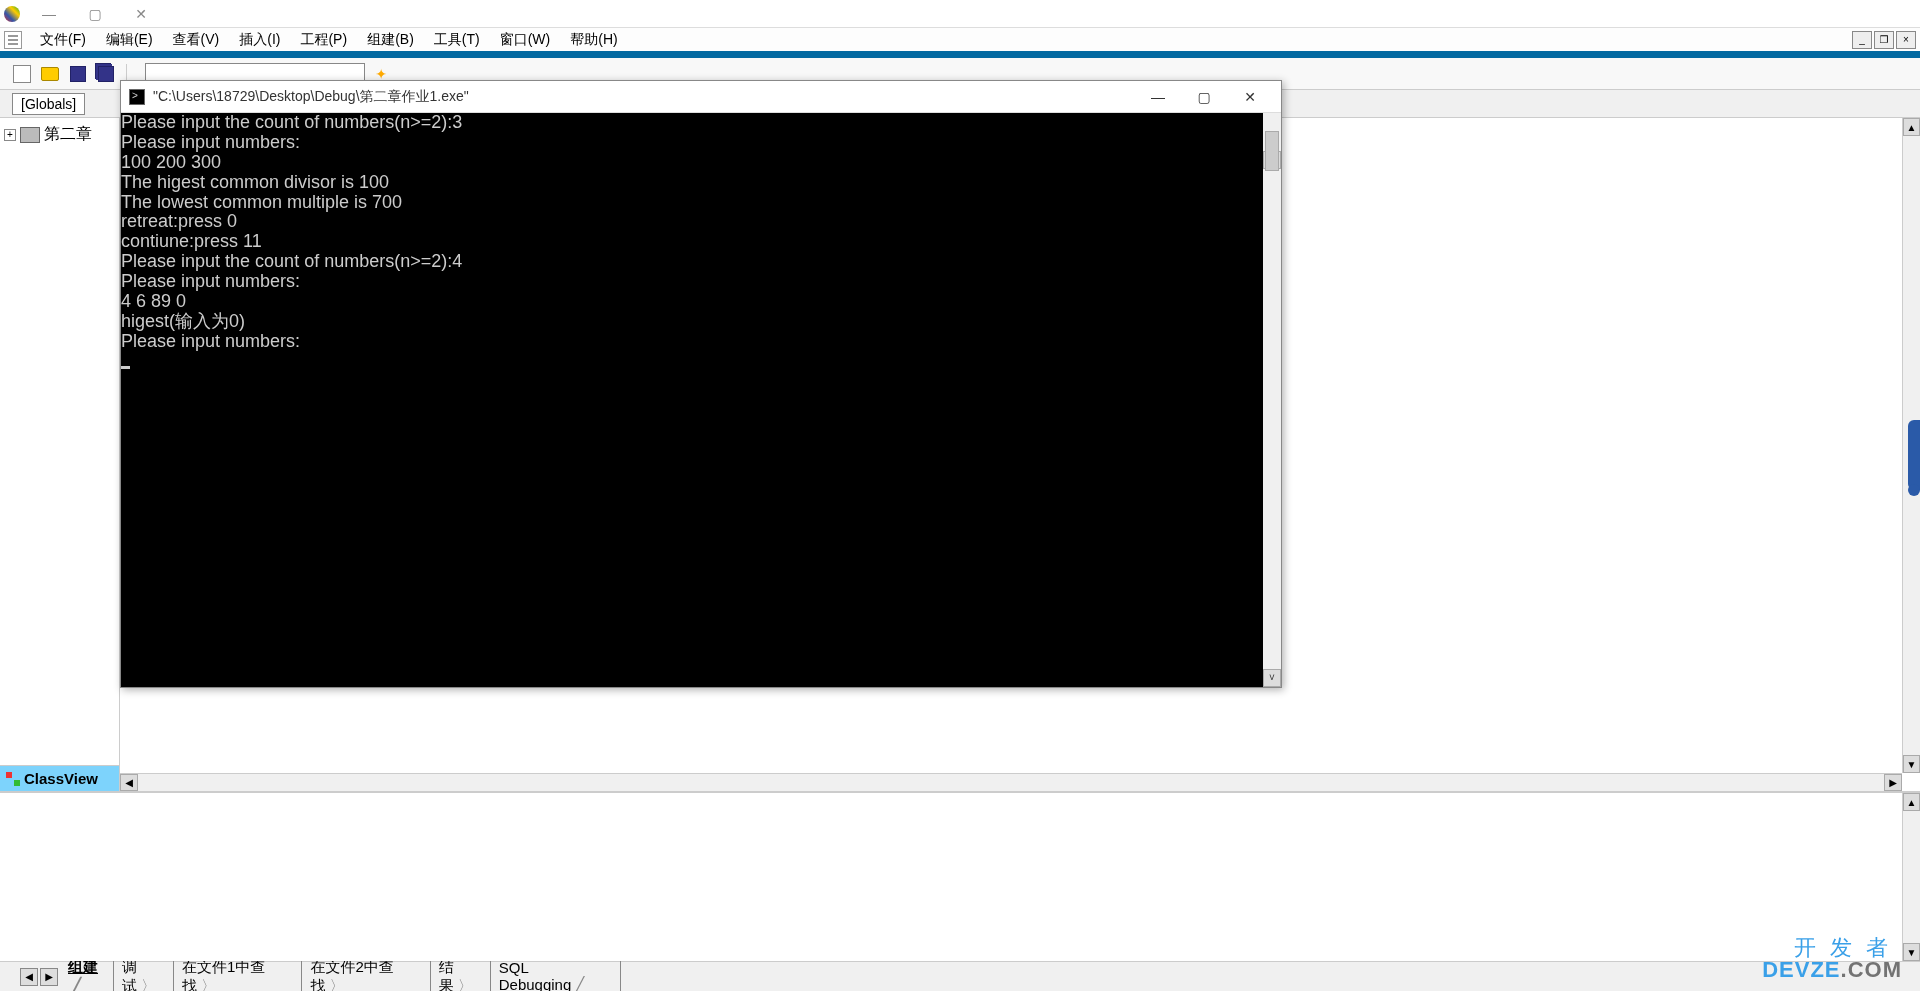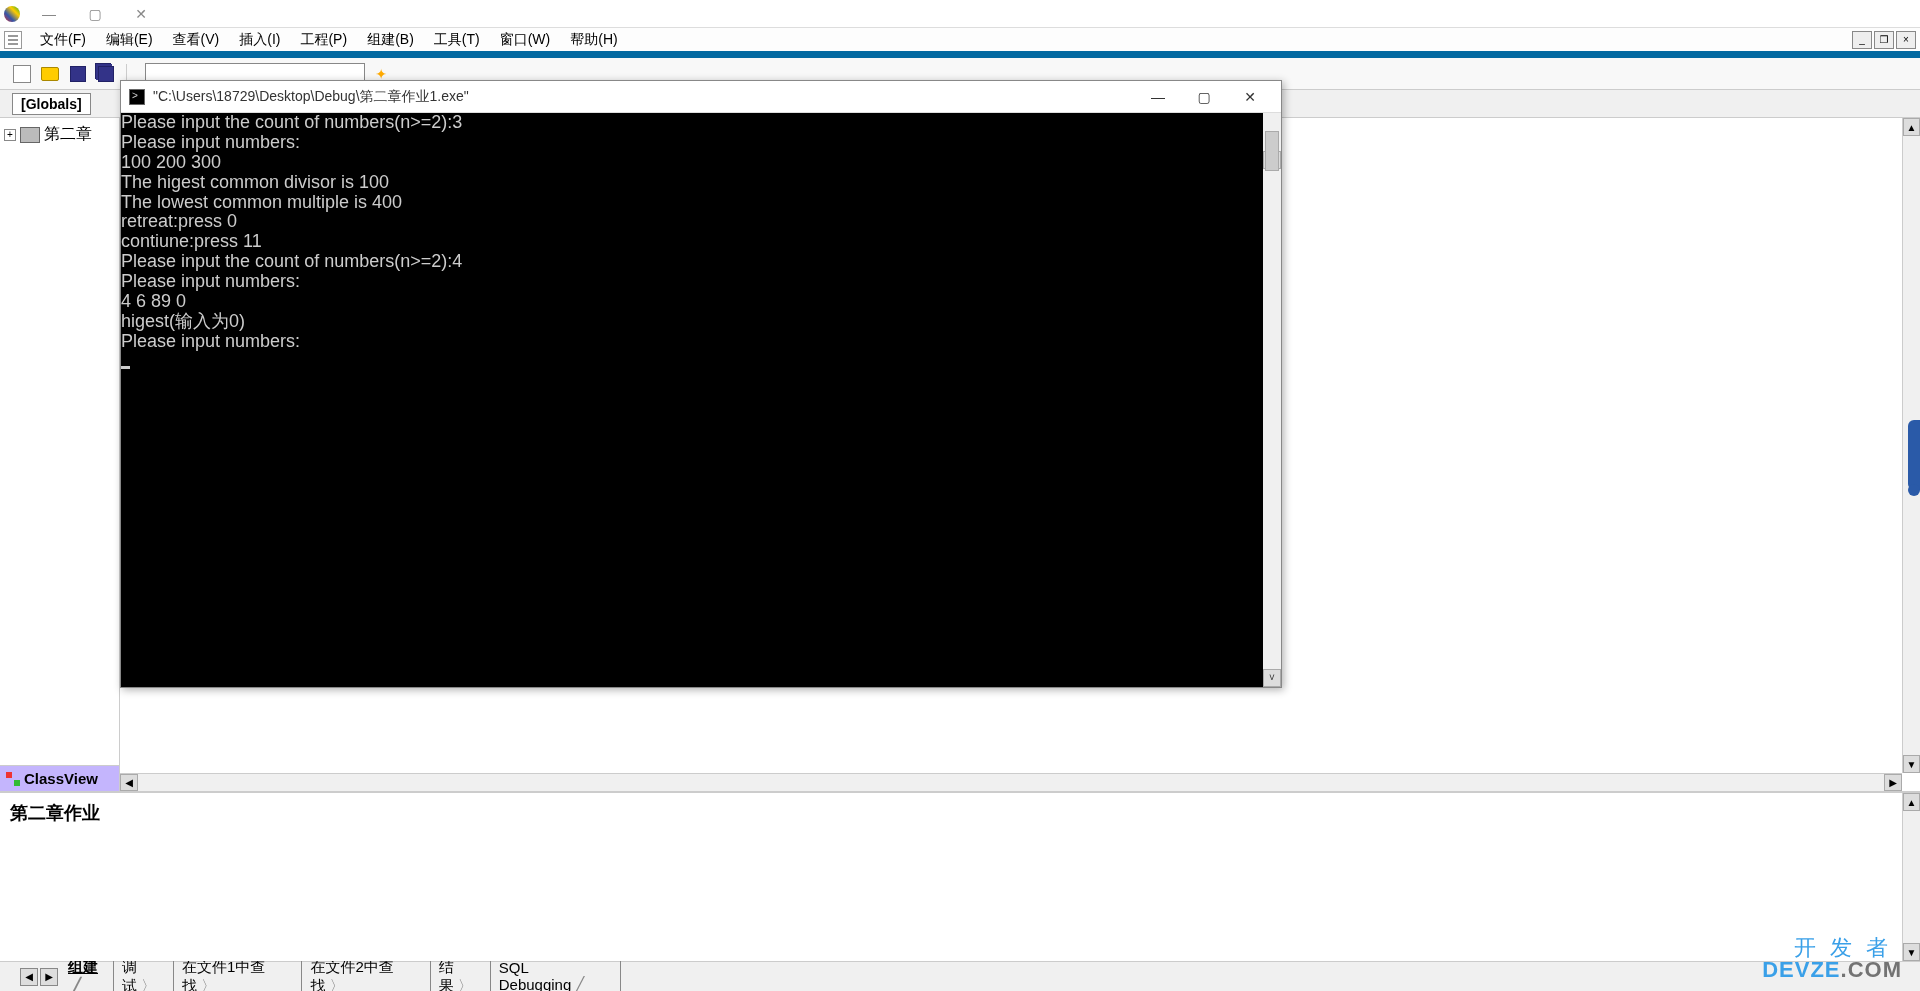--- a/index.html
+++ b/index.html
@@ -21,28 +21,28 @@
 .tb-btn { width: 24px; height: 24px; border: 1px solid transparent; display: flex; align-items: center; justify-content: center; font-size: 14px; }
 .tb-sep { width: 1px; height: 20px; background: #ccc; margin: 0 4px; }
 .tb-new { width: 18px; height: 18px; background: #fff; border: 1px solid #888; position: relative; }
 .tb-open { width: 18px; height: 14px; background: #fc0; border: 1px solid #a80; border-radius: 0 2px 2px 2px; position: relative; }
 .tb-save { width: 16px; height: 16px; background: #338; border: 1px solid #226; }
 .tb-saveall { width: 16px; height: 16px; background: #338; border: 1px solid #226; box-shadow: -2px -2px 0 #338, -3px -3px 0 #226; }
 .tb-combo { width: 220px; height: 22px; border: 1px solid #888; background: #fff; margin-left: 10px; }
 .tb-wand { color: #fa0; }
 
 .globals-bar { height: 28px; background: #f0f0f0; border-bottom: 1px solid #ccc; display: flex; align-items: center; padding: 0 12px; }
-.globals-lbl { font-size: 14px; font-weight: bold; border: 1px solid #888; padding: 2px 8px; background: #fff; }
+.globals-lbl { font-size: 14px; font-weight: normal; border: 1px solid #888; padding: 2px 8px; background: #fff; }
 
 .main-area { display: flex; height: calc(991px - 28px - 30px - 32px - 28px - 170px - 30px); }
 .sidebar { width: 120px; background: #fff; border-right: 1px solid #ccc; position: relative; }
 .tree-item { padding: 6px 4px; display: flex; align-items: center; font-size: 16px; }
 .tree-plus { width: 12px; height: 12px; border: 1px solid #888; font-size: 10px; display: flex; align-items: center; justify-content: center; margin-right: 4px; }
 .tree-icon { width: 20px; height: 16px; background: #bbb; border: 1px solid #666; margin-right: 4px; }
-.classview-tab { position: absolute; bottom: 0; left: 0; right: 0; height: 26px; background: #c4b5fd; border-top: 1px solid #ccc; display: flex; align-items: center; padding: 0 6px; font-size: 15px; font-weight: bold; }
+.classview-tab { position: absolute; bottom: 0; left: 0; right: 0; height: 26px; background: #7dd3fc; border-top: 1px solid #ccc; display: flex; align-items: center; padding: 0 6px; font-size: 15px; font-weight: bold; }
 .cv-icon { width: 14px; height: 14px; display: inline-block; margin-right: 4px; position: relative; }
 .cv-icon::before { content: ""; position: absolute; width: 6px; height: 6px; background: #e33; top: 0; left: 0; }
 .cv-icon::after { content: ""; position: absolute; width: 6px; height: 6px; background: #3b3; bottom: 0; right: 0; }
 
 .editor { flex: 1; background: #fff; position: relative; }
 .ed-scroll-v { position: absolute; right: 0; top: 0; bottom: 18px; width: 18px; background: #f0f0f0; border-left: 1px solid #ccc; }
 .ed-scroll-v .arrow { height: 18px; background: #ddd; border: 1px solid #aaa; font-size: 10px; display: flex; align-items: center; justify-content: center; }
 .ed-scroll-h { position: absolute; bottom: 0; left: 0; right: 18px; height: 18px; background: #f0f0f0; border-top: 1px solid #ccc; display: flex; }
 .ed-scroll-h .arrow { width: 18px; background: #ddd; border: 1px solid #aaa; font-size: 10px; display: flex; align-items: center; justify-content: center; }
 .ed-scroll-h .track { flex: 1; }
@@ -150,21 +150,20 @@
     <div class="ed-scroll-h">
       <div class="arrow">◀</div>
       <div class="track"></div>
       <div class="arrow">▶</div>
     </div>
   </div>
 </div>
 
 <div class="output-panel">
   <div class="output-text">
-    <div>第二章作业</div>
   </div>
   <div class="out-scroll-v">
     <div class="arrow">▲</div>
     <div class="arrow" style="position:absolute;bottom:0;left:0;right:0">▼</div>
   </div>
 </div>
 
 <div class="bottom-tabs">
   <div class="bt-arrow">◀</div>
   <div class="bt-arrow">▶</div>
@@ -181,21 +180,21 @@
     <div class="con-icon"></div>
     <div class="con-title-text">"C:\Users\18729\Desktop\Debug\第二章作业1.exe"</div>
     <div class="con-btn">—</div>
     <div class="con-btn">▢</div>
     <div class="con-btn">✕</div>
   </div>
   <div class="con-body"><span>Please input the count of numbers(n&gt;=2):3</span>
 <span>Please input numbers:</span>
 <span>100 200 300</span>
 <span>The higest common divisor is 100</span>
-<span>The lowest common multiple is 400</span>
+<span>The lowest common multiple is 700</span>
 <span>retreat:press 0</span>
 <span>contiune:press 11</span>
 <span>Please input the count of numbers(n&gt;=2):4</span>
 <span>Please input numbers:</span>
 <span>4 6 89 0</span>
 <span>higest(输入为0)</span>
 <span>Please input numbers:</span>
 <span class="cursor"></span>
     <div class="con-scroll">
       <div class="arrow">˄</div>

